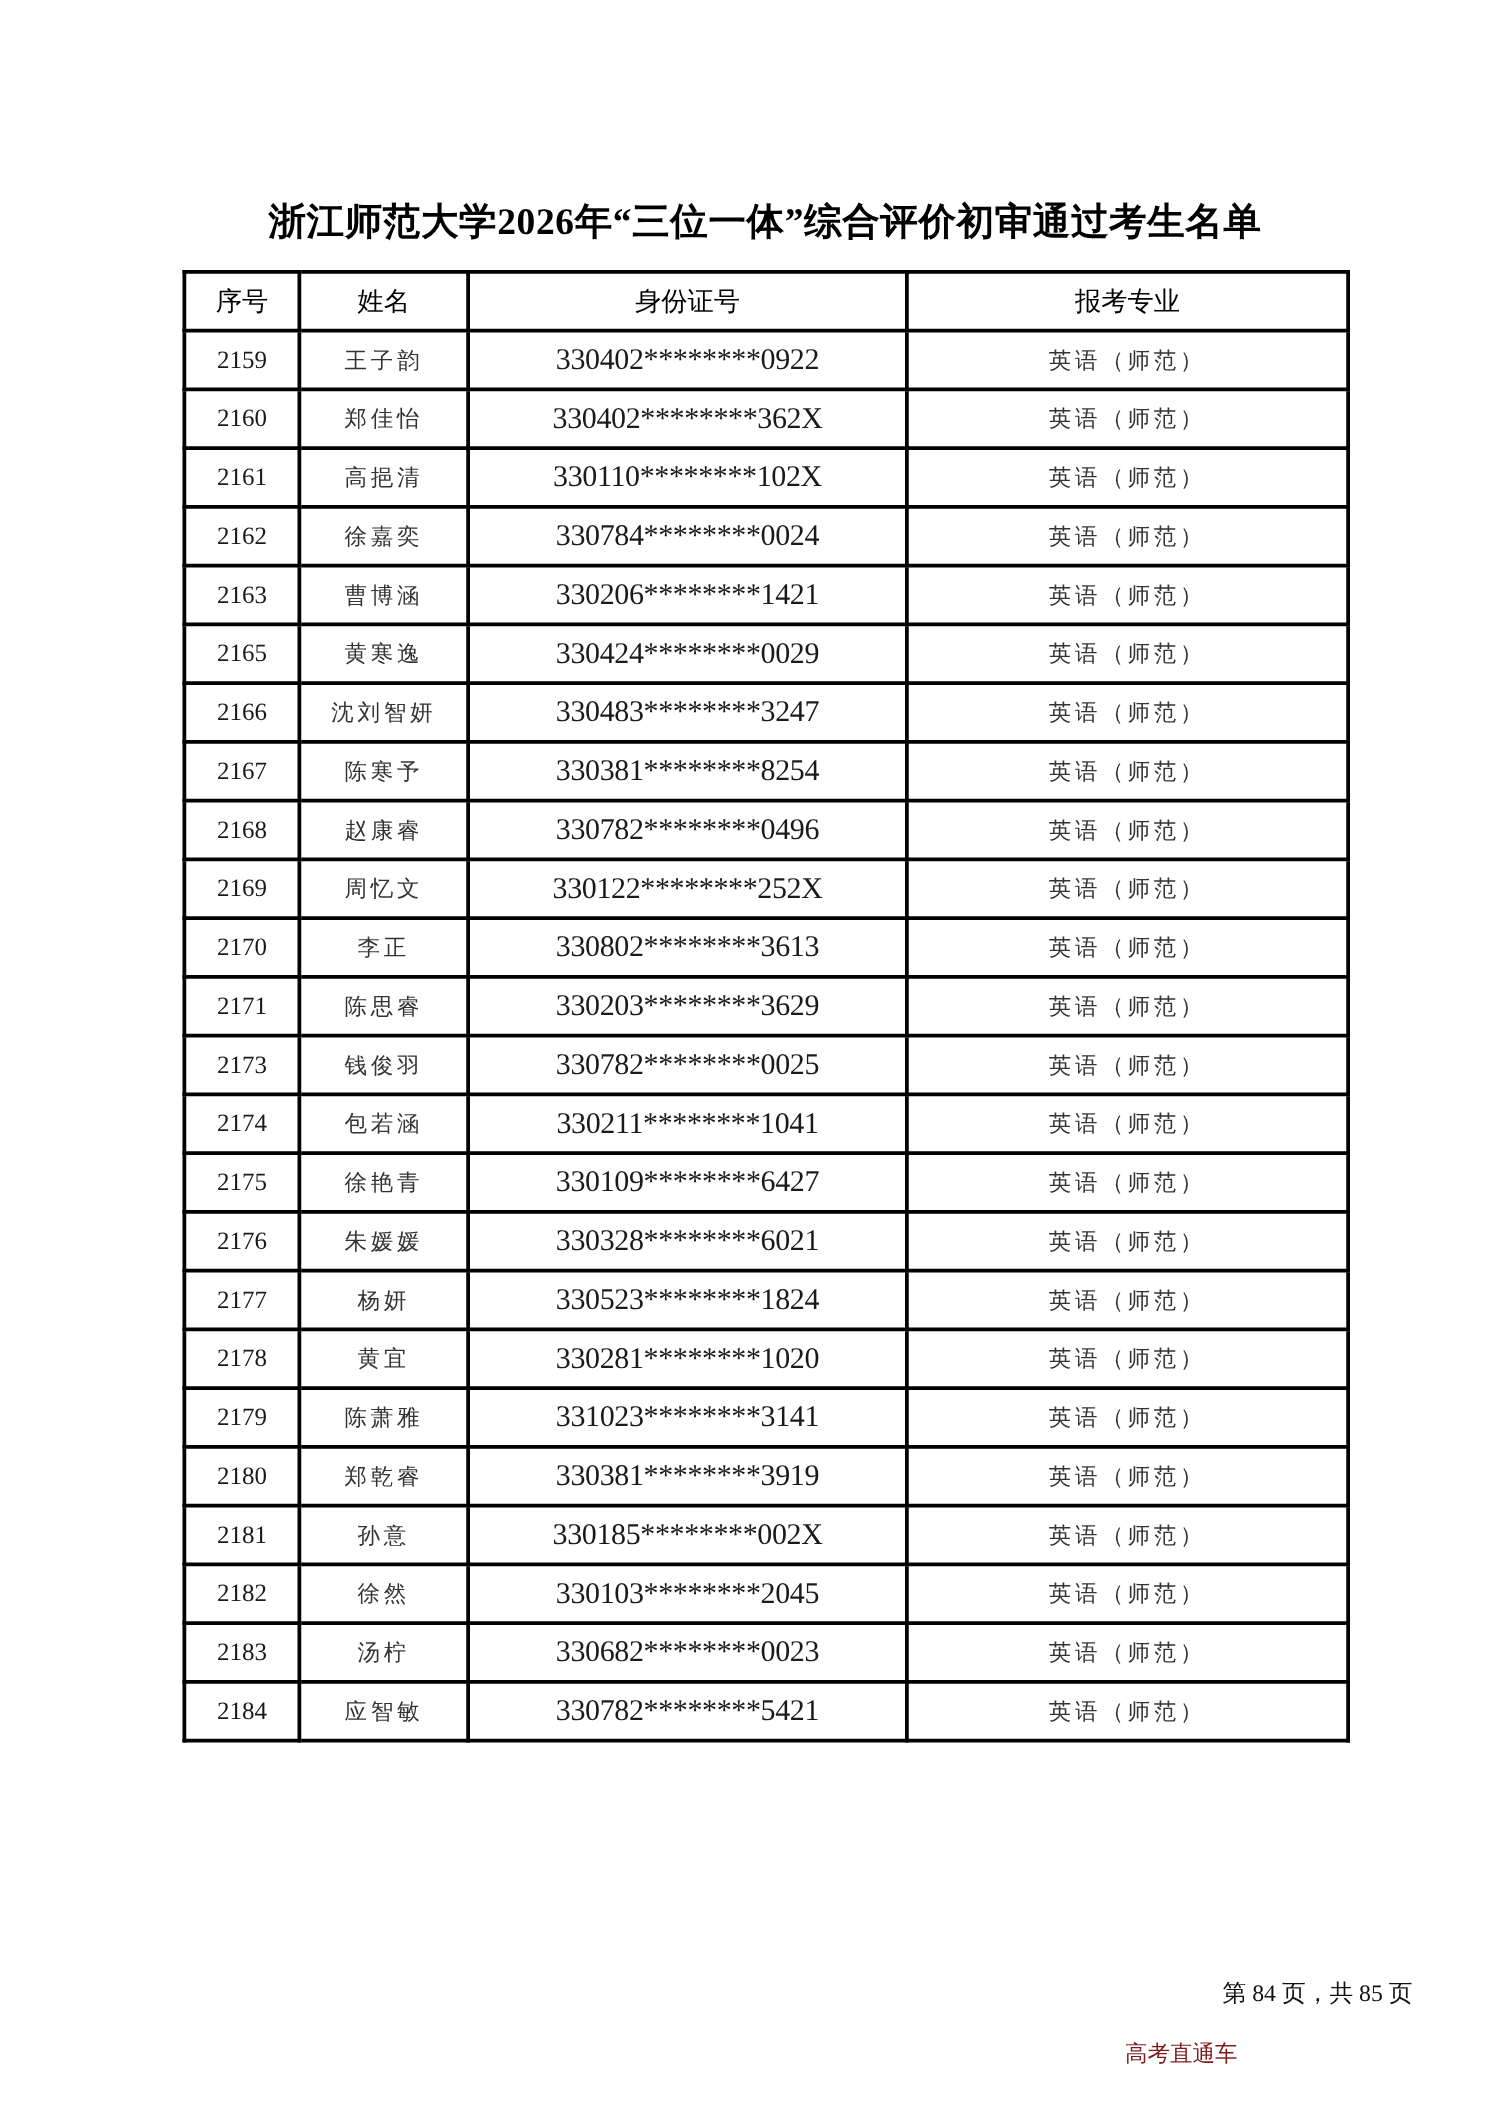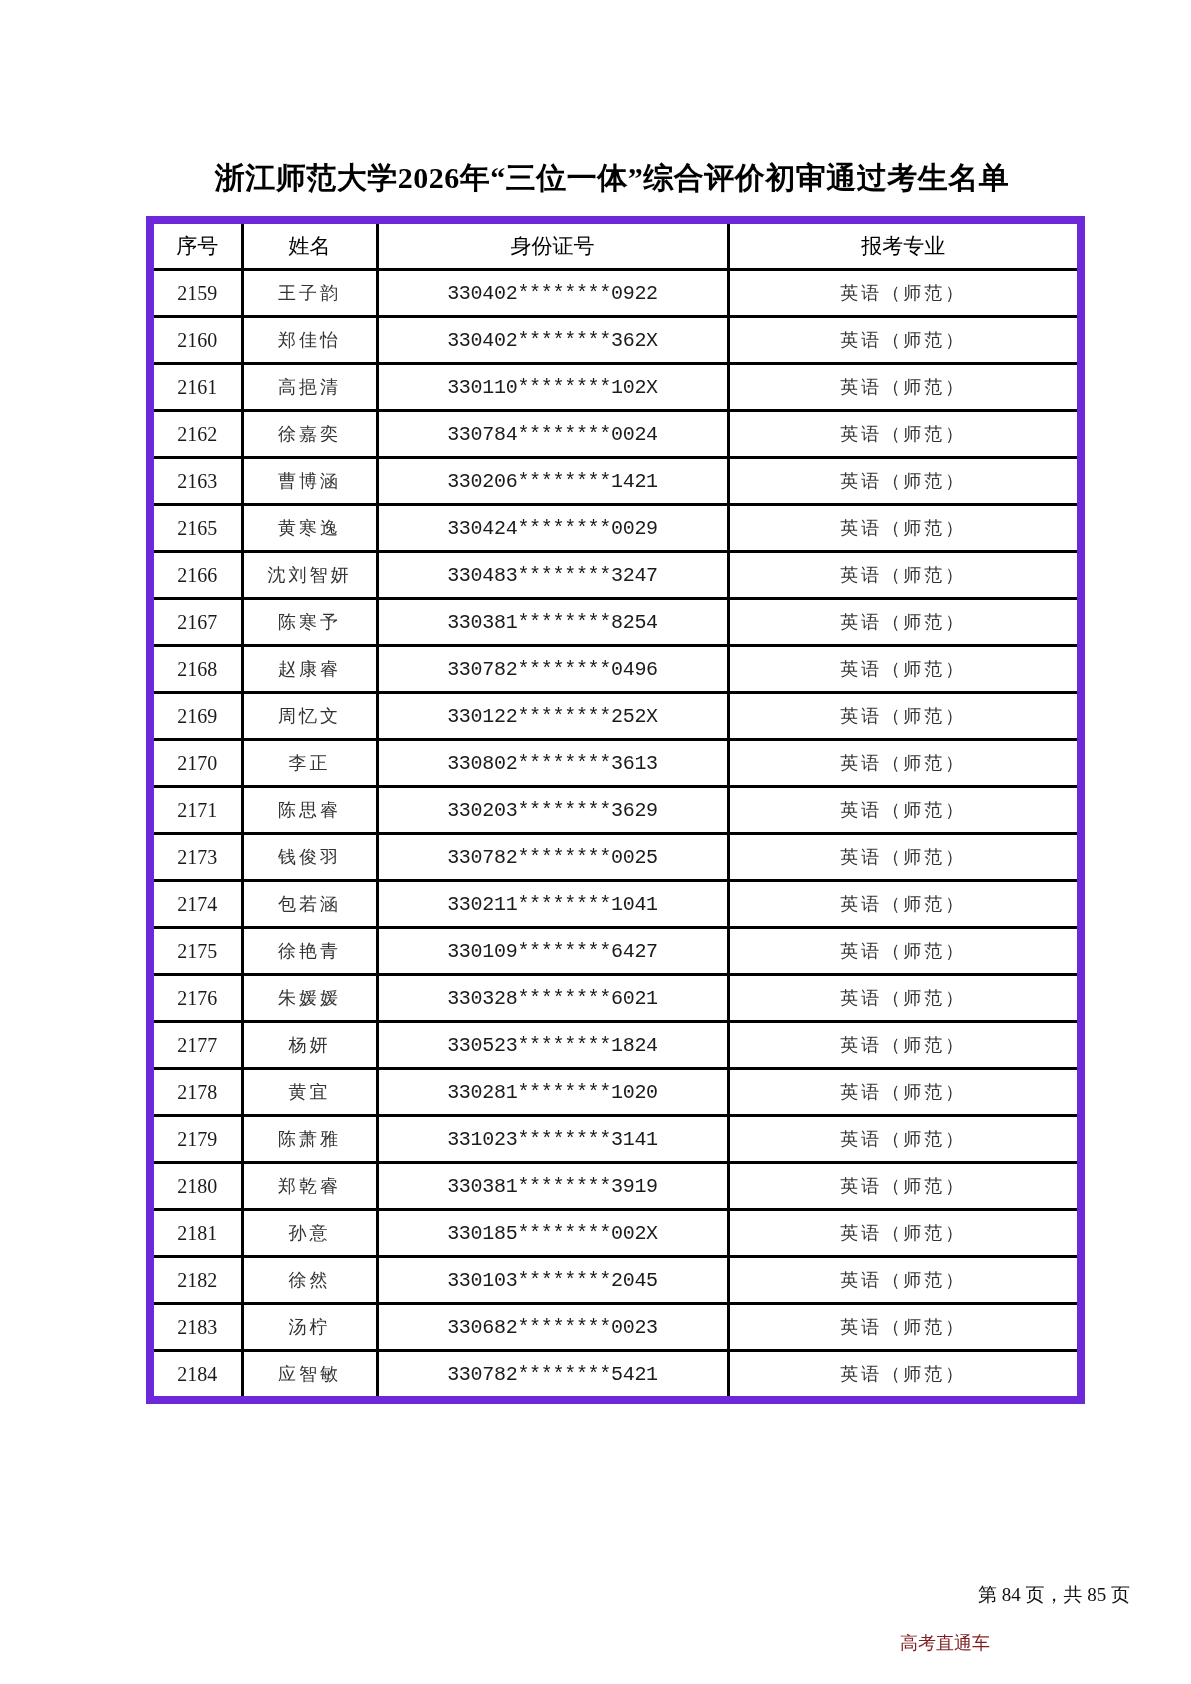--- a/index.html
+++ b/index.html
@@ -29,21 +29,21 @@
       color: #000000;
       white-space: nowrap;
     }
     .roster-table {
       position: absolute;
       left: 146px;
       top: 216px;
       width: 931px;
       border-collapse: collapse;
       table-layout: fixed;
-      border: 8px solid #6d28d9;
+      border: 3px solid #6d28d9;
     }
     .roster-table th,
     .roster-table td {
       border: 3px solid #000000;
       height: 44px;
       padding: 0;
       text-align: center;
       vertical-align: middle;
       white-space: nowrap;
       overflow: hidden;
@@ -60,22 +60,22 @@
     }
     .roster-table td.col-name,
     .roster-table td.col-major {
       font-family: "DejaVu Serif", "Liberation Serif", serif;
       font-size: 18px;
       letter-spacing: 3px;
       color: #333333;
       margin-top: 16px;
     }
     .roster-table td.col-id {
-      font-family: Liberation Mono, monospace;
-      font-size: 20px;
+      font-family: Liberation Serif, serif;
+      font-size: 24px;
       letter-spacing: -0.3px;
       margin-left: 20px;
     }
     .roster-table td.col-seq {
       font-family: Liberation Serif, serif;
       font-size: 20px;
     }
     .page-footer {
       position: absolute;
       left: 0;

